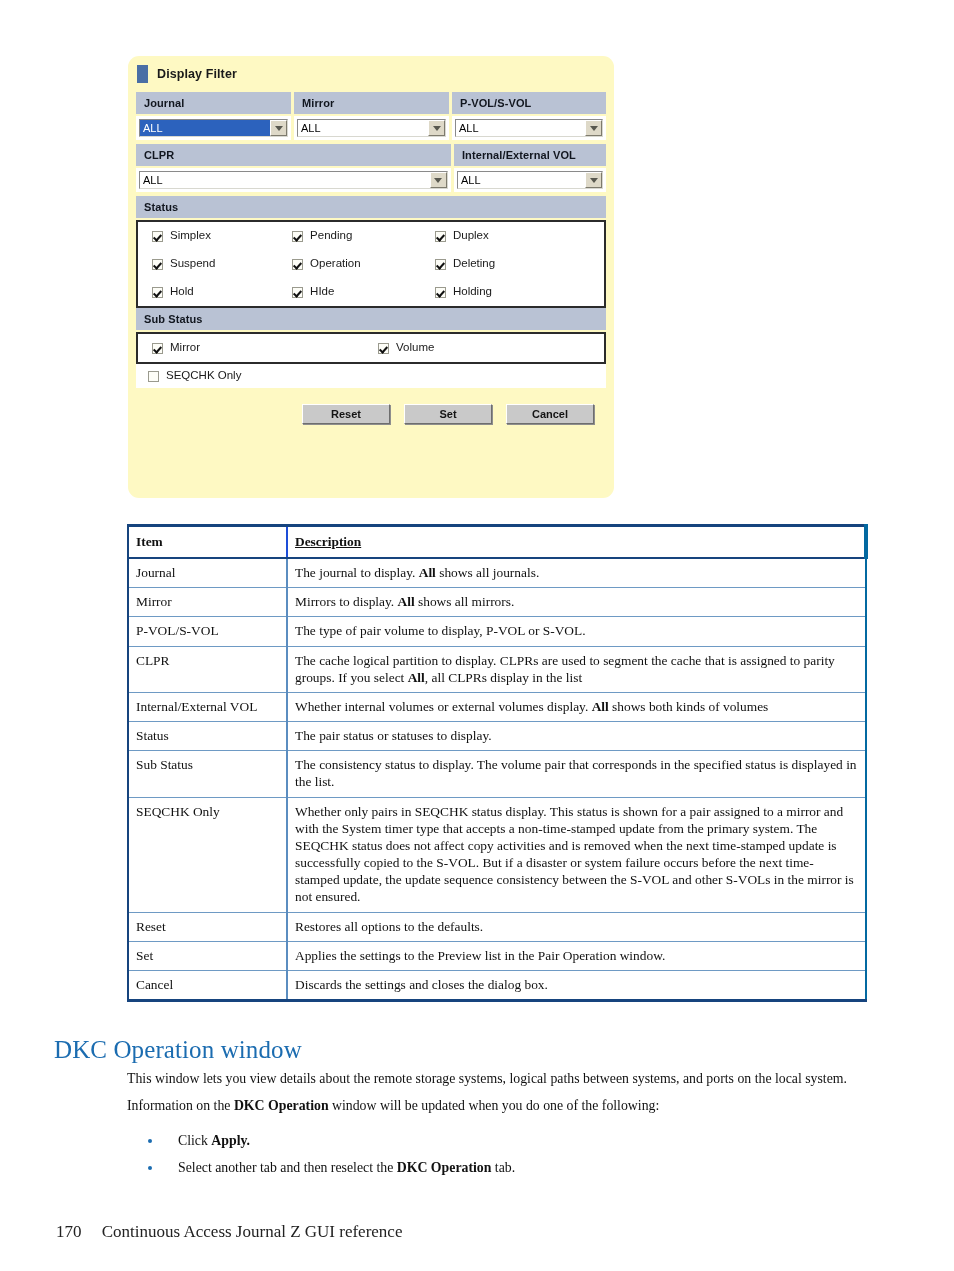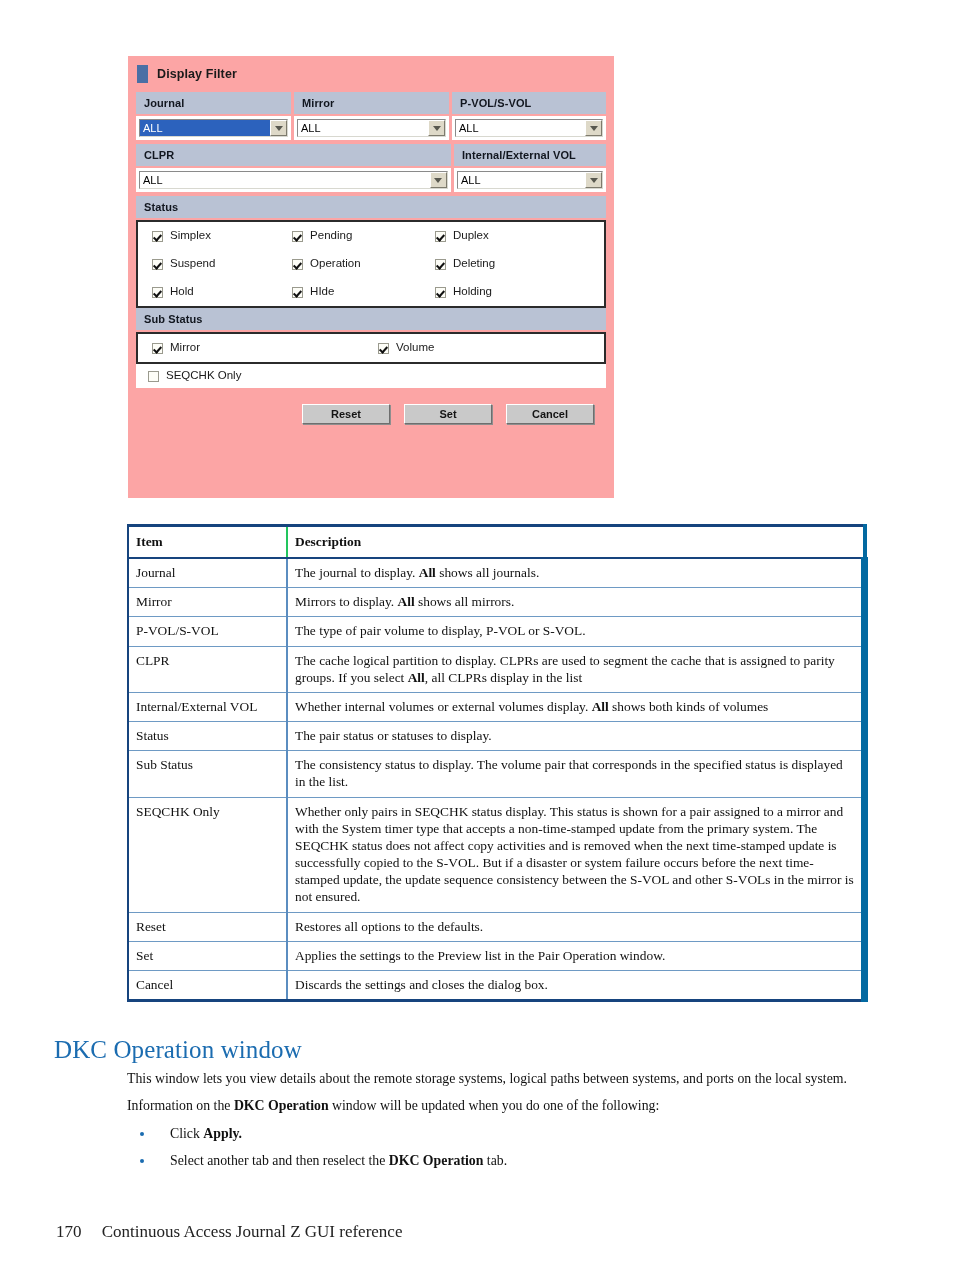--- a/index.html
+++ b/index.html
@@ -16,22 +16,23 @@
     overflow: hidden;
   }
 
   
   .dialog {
     position: absolute;
     left: 128px;
     top: 56px;
     width: 486px;
     height: 442px;
-    background: #fca5a5;
-    box-sizing: border-box;
+    background: #fef9c3;
+    box-sizing: border-box;
+    border-radius: 11px;
   }
   .dlg-title-row {
     height: 36px;
     display: flex;
     align-items: center;
     padding-left: 9px;
   }
   .dlg-title-marker {
     width: 11px;
     height: 18px;
@@ -236,29 +237,29 @@
   .ref-table thead th {
     font-weight: bold;
     font-size: 13.4px;
     padding-top: 6px;
     padding-bottom: 7px;
   }
   .ref-table thead tr th {
     border-top: 3px solid #16447e;
     border-bottom: 2px solid #16447e;
   }
-  .ref-table thead th:first-child { border-right: 2px solid #22c55e; }
+  .ref-table thead th:first-child { border-right: 2px solid #1d4ed8; }
   .ref-table tbody td:first-child { border-right: 2px solid #5b8dc0; }
   .ref-table tbody tr:last-child td {
     border-bottom: 3px solid #16447e;
   }
   .ref-table tbody td:first-child { border-left: 2px solid #16447e; }
-  .ref-table tbody td:last-child { border-right: 7px solid #0369a1; }
+  .ref-table tbody td:last-child { border-right: 2px solid #0369a1; }
   .ref-table thead th:first-child { border-left: 2px solid #16447e; }
-  .ref-table thead th:last-child { border-right: 4px solid #0369a1; }
+  .ref-table thead th:last-child { border-right: 4px solid #0369a1; text-decoration: underline; }
   .ref-table b { font-weight: bold; }
 
   
   .heading {
     position: absolute;
     left: 54px;
     top: 1036px;
     font-family: "Liberation Serif", serif;
     font-size: 25px;
     color: #1b6cb0;
@@ -268,21 +269,21 @@
     position: absolute;
     left: 127px;
     top: 1070px;
     width: 742px;
     font-family: "Liberation Serif", serif;
     font-size: 13.8px;
     line-height: 1.33;
     color: #111111;
   }
   .prose p { margin: 0 0 9px 0; }
-  .bullet-list { margin: 8px; padding: 0; list-style: none; }
+  .bullet-list { margin: 16px; padding: 0; list-style: none; }
   .bullet-list li {
     position: relative;
     padding-left: 35px;
     margin-bottom: 9px;
   }
   .bullet-list li::before {
     content: "";
     position: absolute;
     left: 5px;
     top: 7px;

